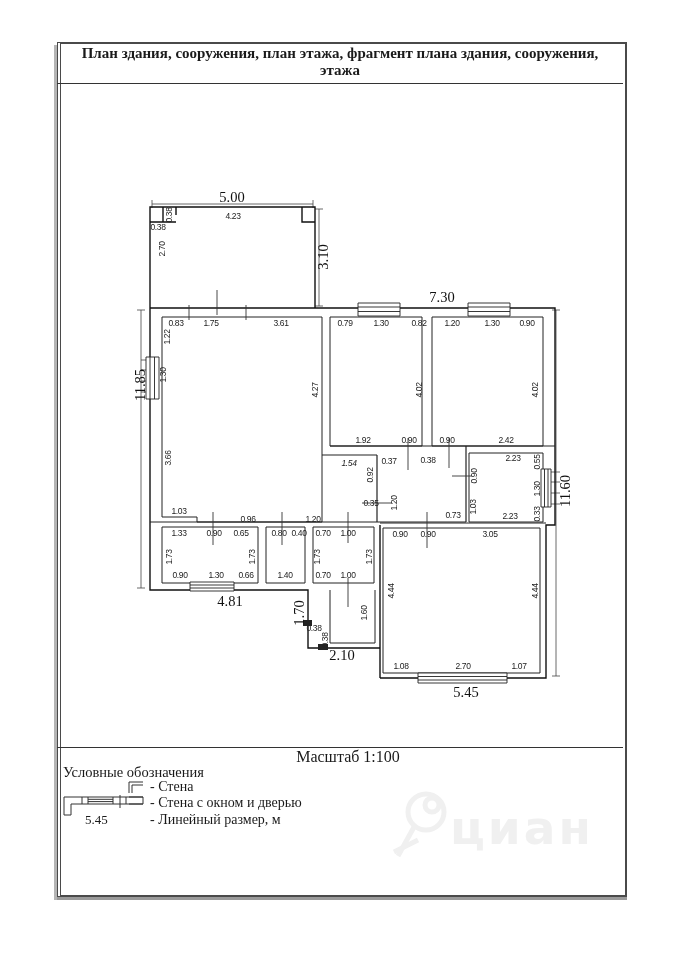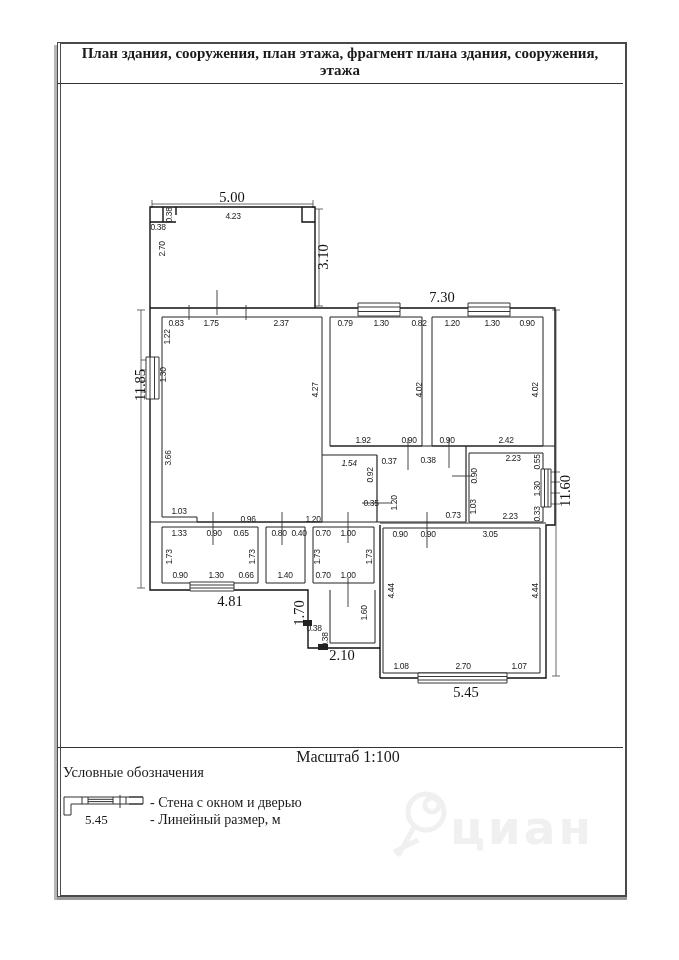--- a/index.html
+++ b/index.html
@@ -121,21 +121,21 @@
       <span class="dim big" style="left: 230px; top: 601px;">4.81</span>
       <span class="dim big rot" style="left: 299px; top: 613px;">1.70</span>
       <span class="dim big" style="left: 342px; top: 655px;">2.10</span>
       <span class="dim big" style="left: 466px; top: 692px;">5.45</span>
       <span class="dim" style="left: 233px; top: 216px;">4.23</span>
       <span class="dim rot" style="left: 169px; top: 215px;">0.38</span>
       <span class="dim" style="left: 158px; top: 227px;">0.38</span>
       <span class="dim rot" style="left: 162px; top: 249px;">2.70</span>
       <span class="dim" style="left: 176px; top: 323px;">0.83</span>
       <span class="dim" style="left: 211px; top: 323px;">1.75</span>
-      <span class="dim" style="left: 281px; top: 323px;">2.37</span>
+      <span class="dim" style="left: 281px; top: 323px;">3.61</span>
       <span class="dim" style="left: 345px; top: 323px;">0.79</span>
       <span class="dim" style="left: 381px; top: 323px;">1.30</span>
       <span class="dim" style="left: 413px; top: 323px; padding-left: 12px;">0.82</span>
       <span class="dim" style="left: 452px; top: 323px;">1.20</span>
       <span class="dim" style="left: 492px; top: 323px;">1.30</span>
       <span class="dim" style="left: 527px; top: 323px;">0.90</span>
       <span class="dim rot" style="left: 167px; top: 337px;">1.22</span>
       <span class="dim rot" style="left: 163px; top: 375px;">1.30</span>
       <span class="dim rot" style="left: 315px; top: 390px;">4.27</span>
       <span class="dim rot" style="left: 419px; top: 390px;">4.02</span>
@@ -190,20 +190,26 @@
       <span class="dim" style="left: 401px; top: 666px;">1.08</span>
       <span class="dim" style="left: 463px; top: 666px;">2.70</span>
       <span class="dim" style="left: 519px; top: 666px;">1.07</span>
     </div>
 
   <div class="hline" id="line-legend"></div>
   <div class="scale-note">Масштаб 1:100</div>
 
   <div class="legend-heading">Условные обозначения</div>
 
+  <div class="legend-row" style="top:779px;">
+    <svg width="80" height="16" viewBox="0 0 80 16">
+      <path d="M66,14 V3 H85 M69,14 V6 H85" stroke="#333" stroke-width="1" fill="none"></path>
+    </svg>
+    <span class="legend-label">- Стена</span>
+  </div>
 
   <div class="legend-row" style="top:795px;">
     <svg width="82" height="22" viewBox="0 0 82 22">
       <g stroke="#333" stroke-width="1" fill="none">
         <path d="M1,20 V2 H19 V9 H8 V20 Z"></path>
         <path d="M19,2 H80 V9 H19"></path>
         <path d="M25,2 V9 M50,2 V9 M25,4.3 H50 M25,6.6 H50"></path>
         <path d="M57,-1 V13"></path>
         <path d="M63,2 V9 M66,2 H80 M66,9 H80"></path>
       </g>

